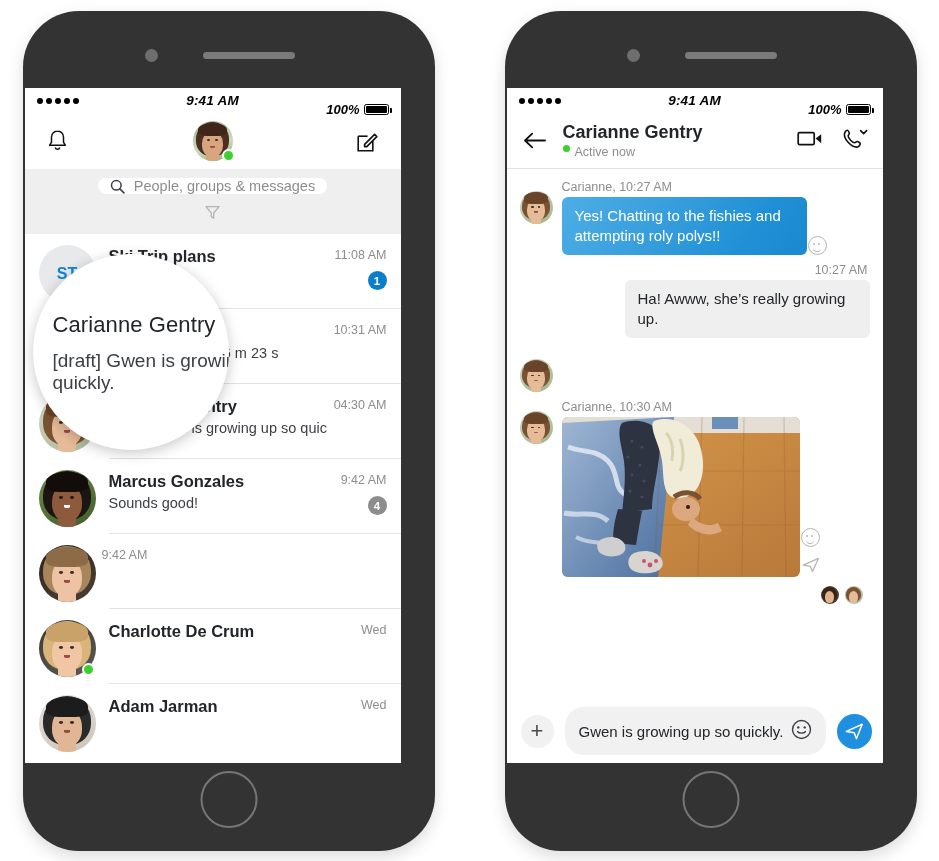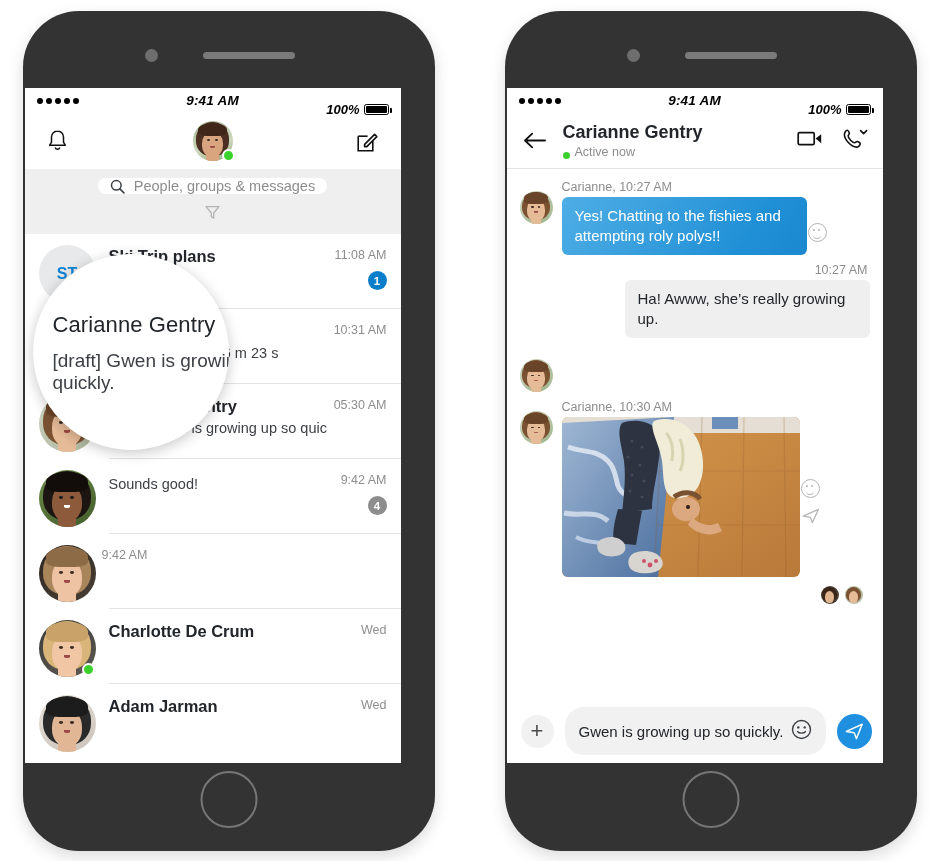--- a/index.html
+++ b/index.html
@@ -87,35 +87,35 @@
   .tab{flex:1;display:flex;flex-direction:column;align-items:center;justify-content:center;gap:4px;}
   .tab span{font-size:11.5px;color:#8d8d8d;}
   .tab.active span{color:#1f8fe0;}
 
   
   .convbar{height:56px;display:flex;align-items:center;padding:0 14px;box-sizing:border-box;
     background:#fff;border-bottom:1px solid #e3e3e3;gap:14px;}
   .convbar .backi{width:28px;display:flex;align-items:center;justify-content:center;}
   .convtitle{flex:1;min-width:0;}
   .convtitle .t{font-size:18px;font-weight:bold;color:#22252a;line-height:1.12;}
-  .convtitle .s{font-size:12.5px;color:#8d8d8d;margin-top:3px;display:flex;align-items:flex-end;gap:5px;}
+  .convtitle .s{font-size:12.5px;color:#8d8d8d;margin-top:3px;display:flex;align-items:flex-start;gap:5px;}
   .convtitle .s i{width:7px;height:7px;border-radius:50%;background:#3ad22a;display:inline-block;}
   .convbar .acts{display:flex;gap:18px;align-items:center;}
 
   .thread{position:absolute;left:0;right:0;top:81px;bottom:64px;background:#fff;padding:11px 13px 0 13px;
     box-sizing:border-box;overflow:hidden;}
   .msg{display:flex;gap:9px;margin-bottom:8px;align-items:flex-start;}
   .msg .mav{width:33px;height:33px;border-radius:50%;flex:0 0 auto;overflow:hidden;margin-top:11px;}
   .msg .body{min-width:0;flex:1;}
   .meta{font-size:12.5px;color:#8d8d8d;margin-bottom:3px;}
   .bubble{display:inline-block;max-width:245px;padding:9px 13px;border-radius:6px;
     font-size:15px;line-height:1.34;box-sizing:border-box;}
   .bubble.them{background:linear-gradient(125deg,#4eaee6 0%,#3aa0de 35%,#2090d6 75%,#1b88cf 100%);color:#fff;}
   .bubble.me{background:#efefef;color:#22252a;}
-  .rowmsg{display:flex;align-items:center;gap:1px;}
+  .rowmsg{display:flex;align-items:flex-end;gap:1px;}
   .emojibtn{width:19px;height:19px;border-radius:50%;border:1.4px solid #b5b5b5;position:relative;
     flex:0 0 auto;margin-top:12px;box-sizing:border-box;}
   .emojibtn::before{content:"";position:absolute;left:4.5px;top:5.5px;width:2px;height:2px;border-radius:50%;
     background:#b5b5b5;box-shadow:5px 0 0 #b5b5b5;}
   .emojibtn::after{content:"";position:absolute;left:4px;top:10px;width:8px;height:4px;
     border-bottom:1.4px solid #b5b5b5;border-radius:0 0 6px 6px;}
   .outgoing{display:flex;justify-content:flex-end;flex-direction:column;align-items:flex-end;margin-bottom:10px;}
   .outgoing .meta{margin-right:2px;}
   .photo{width:238px;height:160px;border-radius:6px;overflow:hidden;display:block;}
   .seen{display:flex;justify-content:flex-end;gap:4px;margin:2px 6px 0 0;}
@@ -288,41 +288,42 @@
               </span>
             </div>
           </div>
           <div class="mid">
             <div class="nm">Carianne Gentry</div>
             <div class="sub">
               <span>[draft] Gwen is growing up so quickly.</span>
             </div>
           </div>
           <div class="right">
-            <div class="tm">05:30 AM</div>
+            <div class="tm">04:30 AM</div>
           </div>
           <div class="sep"></div>
         </div>
 
         <div class="row">
           <div class="av">
             <div class="pic">
               <span class="face">
                 <span class="bg" style="background:linear-gradient(150deg,#6e8b4a,#415c2b)"></span>
                 <span class="hair" style="background:#1d1511"></span>
                 <span class="skin" style="background:#8d5b3c"></span>
                 <span class="hairfront" style="background:#120d0a"></span>
                 <span class="eye l" style="background:#1b1b1b"></span>
                   <span class="eye r" style="background:#1b1b1b"></span>
                 <span class="mouth" style="background:#fff"></span>
                 <span class="neck" style="background:#8d5b3c"></span>
               </span>
             </div>
           </div>
           <div class="mid">
+            <div class="nm">Marcus Gonzales</div>
             <div class="sub">
               <span>Sounds good!</span>
             </div>
           </div>
           <div class="right">
             <div class="tm">9:42 AM</div>
             <div class="badge gray">4</div>
           </div>
           <div class="sep"></div>
         </div>

